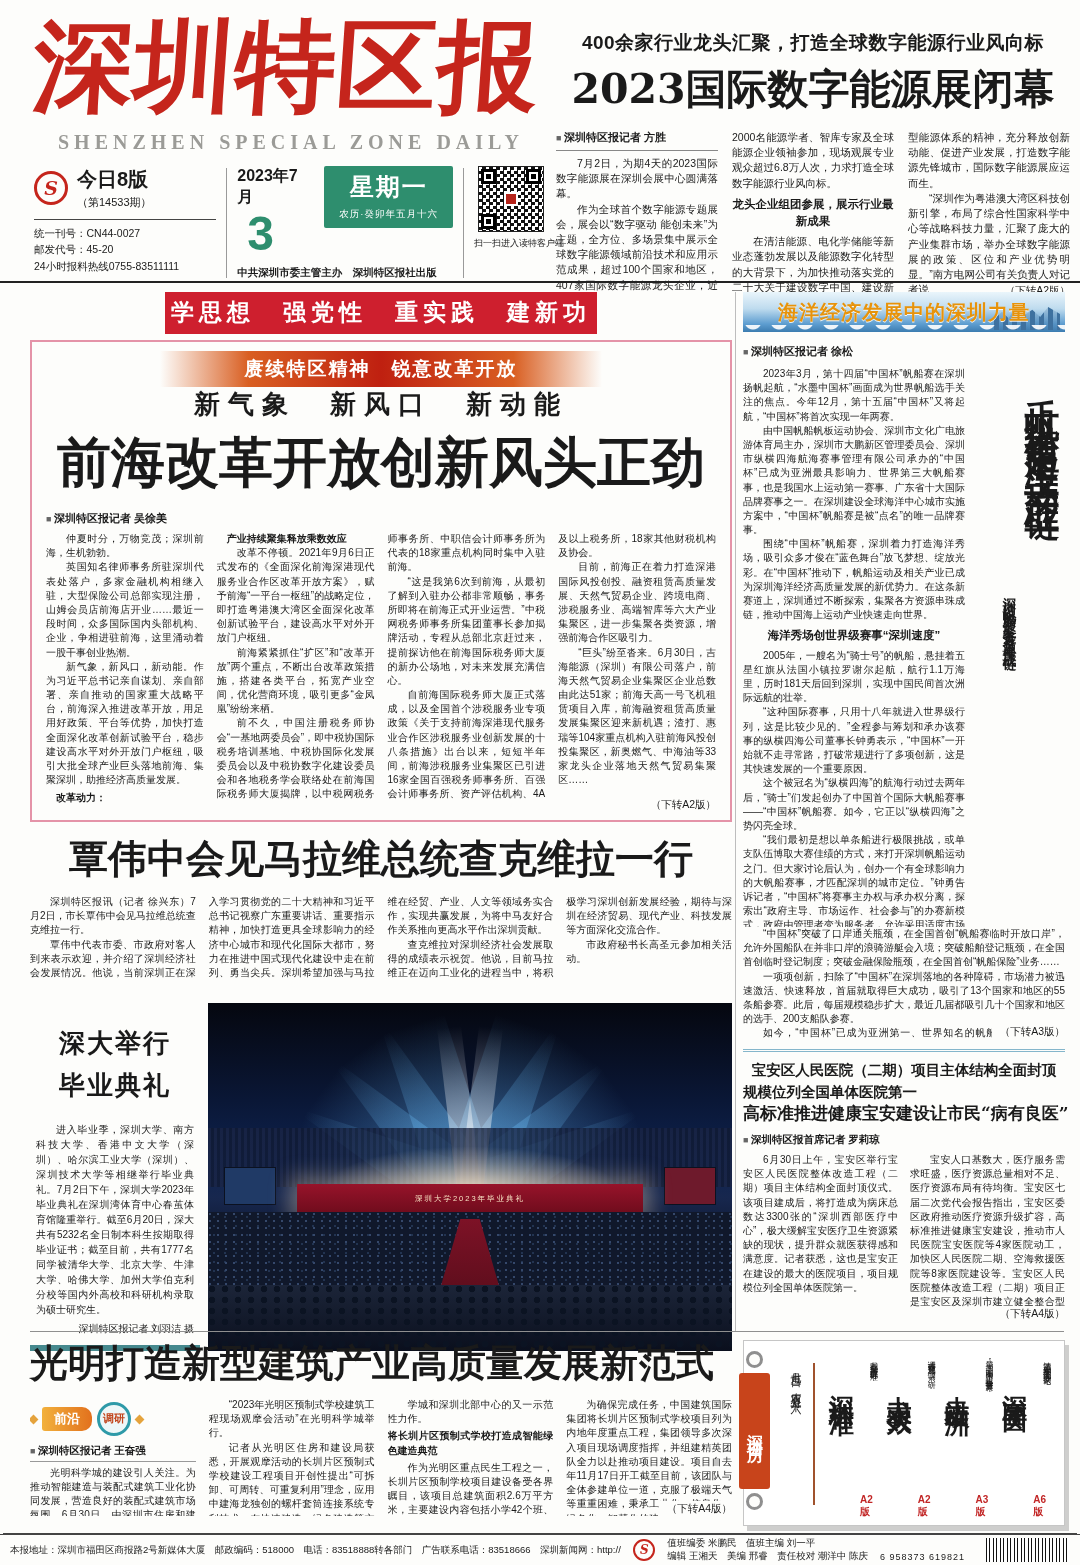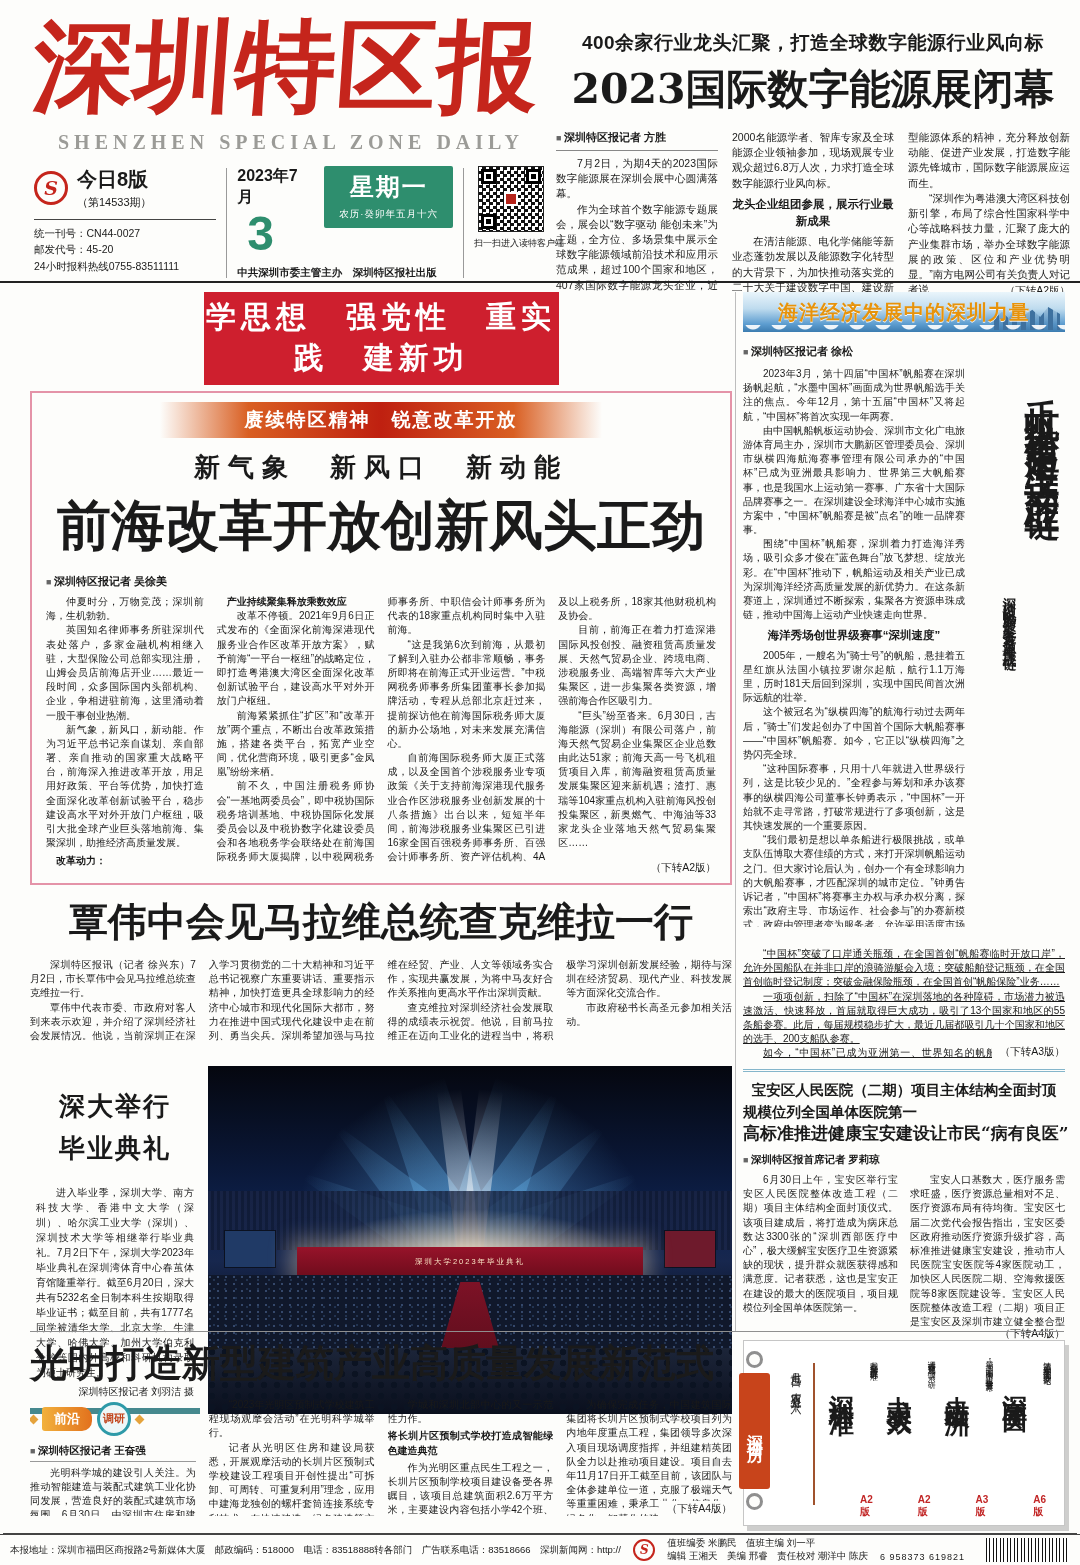--- a/index.html
+++ b/index.html
@@ -43,24 +43,24 @@
   .art p { text-indent:2em; margin:0; }
   .byline { text-indent:0 !important; font-weight:700; border-bottom:1px solid #888; padding-bottom:4px; margin-bottom:5px !important; font-size:11px; }
   .byline::before { content:"■ "; color:#666; font-size:9px; }
   .subhead { text-indent:0 !important; font-weight:800; text-align:center; margin:5px 0 !important; font-size:11.5px; }
   .ts-body { margin-top:13px; position:relative; height:168px; overflow:hidden; column-count:3; column-gap:14px; }
   .turn { position:absolute; right:0; bottom:0; background:#fdfdfb; padding-left:8px; font-size:10.5px; }
   .header-rule { position:absolute; left:0; top:281px; width:1080px; height:2px; background:#222; }
 
   
   .leftcol { position:absolute; left:30px; top:292px; width:702px; }
-  .banner1 { width:355px; margin:0 auto; background:#ce1f2e; color:#fff; text-align:center; font-size:30px; font-weight:900; letter-spacing:5px; padding:5px 0 6px; }
+  .banner1 { width:432px; margin:0 auto; background:#ce1f2e; color:#fff; text-align:center; font-size:23px; font-weight:900; letter-spacing:5px; padding:5px 0 6px; }
   .qh-box { margin-top:6px; border:2px solid #e493a8; padding:9px 14px 8px; position:relative; }
   .strip { width:442px; margin:0 auto; text-align:center; color:#fff; font-weight:800; font-size:19px; letter-spacing:2px; padding:5px 0; background:linear-gradient(90deg, rgba(212,86,30,0) 0%, #d95f22 20%, #bf2010 50%, #d95f22 80%, rgba(212,86,30,0) 100%); }
-  .qh-kicker { text-align:center; font-family:"DejaVu Serif",serif; font-size:26px; font-weight:800; letter-spacing:8px; margin-top:12px; }
+  .qh-kicker { text-align:center; font-family:"DejaVu Serif",serif; font-size:26px; font-weight:800; letter-spacing:8px; }
   .qh-headline { text-align:center; font-size:54px; font-weight:900; margin-top:5px; white-space:nowrap; letter-spacing:0; }
   .qh-byline-row { font-size:11px; font-weight:700; margin:11px 0 6px; }
   .qh-byline-row::before { content:"■ "; color:#666; font-size:9px; }
   .qh-body { position:relative; column-count:4; column-gap:13px; height:280px; overflow:hidden; font-size:10px; line-height:1.42; }
   .sub2 { text-indent:1em !important; font-weight:800; font-family:"DejaVu Serif",serif; margin-top:4px !important; text-align:left; }
 
   .qin { margin-top:10px; }
   .qin-headline { text-align:center; font-family:Liberation Mono, monospace; font-size:39px; font-weight:900; white-space:nowrap; }
   .qin-body { margin-top:9px; column-count:4; column-gap:13px; height:96px; overflow:hidden; font-size:10px; line-height:1.42; }
 
@@ -91,21 +91,21 @@
   .ocean-title { font-size:20px; font-weight:900; color:#e7930b; letter-spacing:1px; white-space:nowrap; text-shadow:0 1px 0 rgba(255,255,255,.85); z-index:2; }
   .skyline { position:absolute; right:5px; bottom:2px; width:66px; height:26px; background:repeating-linear-gradient(90deg,#3e719f 0 5px,rgba(62,113,159,.25) 5px 9px); clip-path:polygon(0 60%,12% 30%,22% 55%,34% 8%,45% 45%,58% 22%,70% 50%,82% 12%,100% 38%,100% 100%,0 100%); }
   .wave { position:absolute; left:0; bottom:0; width:100%; height:7px; background:radial-gradient(circle at 10px -4px, rgba(255,255,255,.9) 8px, transparent 9px); background-size:26px 10px; }
   .ocean-byline { font-size:11px; font-weight:700; margin:12px 0 8px; }
   .ocean-byline::before { content:"■ "; color:#666; font-size:9px; }
   .ocean-flex { display:flex; gap:8px; }
   .ocean-body1 { width:222px; height:560px; overflow:hidden; font-size:10px; line-height:1.42; }
   .ocean-vert { flex:1; writing-mode:vertical-rl; height:560px; padding-top:4px; }
   .ov-head { display:block; font-family:"DejaVu Serif",serif; font-size:35px; font-weight:900; letter-spacing:9px; }
   .ov-sub { display:block; font-size:13.5px; font-weight:700; letter-spacing:4px; margin-top:215px; margin-left:8px; }
-  .ocean-body2 { margin-top:20px; position:relative; height:112px; overflow:hidden; font-size:10px; line-height:1.42;text-decoration:underline; }
+  .ocean-body2 { margin-top:0; position:relative; height:112px; overflow:hidden; font-size:10px; line-height:1.42; }
 
   .teal-rule { margin:10px 0 9px; height:3px; border-top:1px solid #85b6cb; border-bottom:1px solid #85b6cb; }
 
   .ba-k1 { font-size:14.5px; font-weight:800; text-align:center; white-space:nowrap; }
   .ba-k2 { font-size:14.5px; font-weight:800; margin-top:3px; }
   .ba-headline { font-family:"DejaVu Serif",serif; font-size:17px; font-weight:900; white-space:nowrap; }
   .ba-byline { font-size:10.5px; font-weight:700; margin:8px 0 6px; }
   .ba-byline::before { content:"■ "; color:#666; font-size:9px; }
   .ba-body { position:relative; column-count:2; column-gap:12px; height:168px; overflow:hidden; font-size:10px; line-height:1.42; }
 
@@ -293,22 +293,22 @@
       <div class="wave"></div>
     </div>
     <div class="ocean-byline">深圳特区报记者 徐松</div>
     <div class="ocean-flex">
       <div class="ocean-body1 art">
         <p>2023年3月，第十四届“中国杯”帆船赛在深圳扬帆起航，“水墨中国杯”画面成为世界帆船选手关注的焦点。今年12月，第十五届“中国杯”又将起航，“中国杯”将首次实现一年两赛。</p>
         <p>由中国帆船帆板运动协会、深圳市文化广电旅游体育局主办，深圳市大鹏新区管理委员会、深圳市纵横四海航海赛事管理有限公司承办的“中国杯”已成为亚洲最具影响力、世界第三大帆船赛事，也是我国水上运动第一赛事、广东省十大国际品牌赛事之一。在深圳建设全球海洋中心城市实施方案中，“中国杯”帆船赛是被“点名”的唯一品牌赛事。</p>
         <p>围绕“中国杯”帆船赛，深圳着力打造海洋秀场，吸引众多才俊在“蓝色舞台”放飞梦想、绽放光彩。在“中国杯”推动下，帆船运动及相关产业已成为深圳海洋经济高质量发展的新优势力。在这条新赛道上，深圳通过不断探索，集聚各方资源串珠成链，推动中国海上运动产业快速走向世界。</p>
         <p class="subhead">海洋秀场创世界级赛事“深圳速度”</p>
         <p>2005年，一艘名为“骑士号”的帆船，悬挂着五星红旗从法国小镇拉罗谢尔起航，航行1.1万海里，历时181天后回到深圳，实现中国民间首次洲际远航的壮举。</p>
+        <p>“这种国际赛事，只用十八年就进入世界级行列，这是比较少见的。”全程参与筹划和承办该赛事的纵横四海公司董事长钟勇表示，“中国杯”一开始就不走寻常路，打破常规进行了多项创新，这是其快速发展的一个重要原因。</p>
         <p>这个被冠名为“纵横四海”的航海行动过去两年后，“骑士”们发起创办了中国首个国际大帆船赛事——“中国杯”帆船赛。如今，它正以“纵横四海”之势闪亮全球。</p>
-        <p>“这种国际赛事，只用十八年就进入世界级行列，这是比较少见的。”全程参与筹划和承办该赛事的纵横四海公司董事长钟勇表示，“中国杯”一开始就不走寻常路，打破常规进行了多项创新，这是其快速发展的一个重要原因。</p>
         <p>“我们最初是想以单条船进行极限挑战，或单支队伍博取大赛佳绩的方式，来打开深圳帆船运动之门。但大家讨论后认为，创办一个有全球影响力的大帆船赛事，才匹配深圳的城市定位。”钟勇告诉记者，“中国杯”将赛事主办权与承办权分离，探索出“政府主导、市场运作、社会参与”的办赛新模式，政府由管理者变为服务者，允许采用适度市场化模式办赛，充分激活市场潜力，发动和吸引全社会力量投入其中。</p>
       </div>
       <div class="ocean-vert">
         <span class="ov-head">千帆纵横串起海上运动产业链</span>
         <span class="ov-sub">深圳以帆船赛汇聚各方资源串珠成链</span>
       </div>
     </div>
     <div class="ocean-body2 art">
       <p>“中国杯”突破了口岸通关瓶颈，在全国首创“帆船赛临时开放口岸”，允许外国船队在并非口岸的浪骑游艇会入境；突破船舶登记瓶颈，在全国首创临时登记制度；突破金融保险瓶颈，在全国首创“帆船保险”业务……</p>
       <p>一项项创新，扫除了“中国杯”在深圳落地的各种障碍，市场潜力被迅速激活、快速释放，首届就取得巨大成功，吸引了13个国家和地区的55条船参赛。此后，每届规模稳步扩大，最近几届都吸引几十个国家和地区的选手、200支船队参赛。</p>

